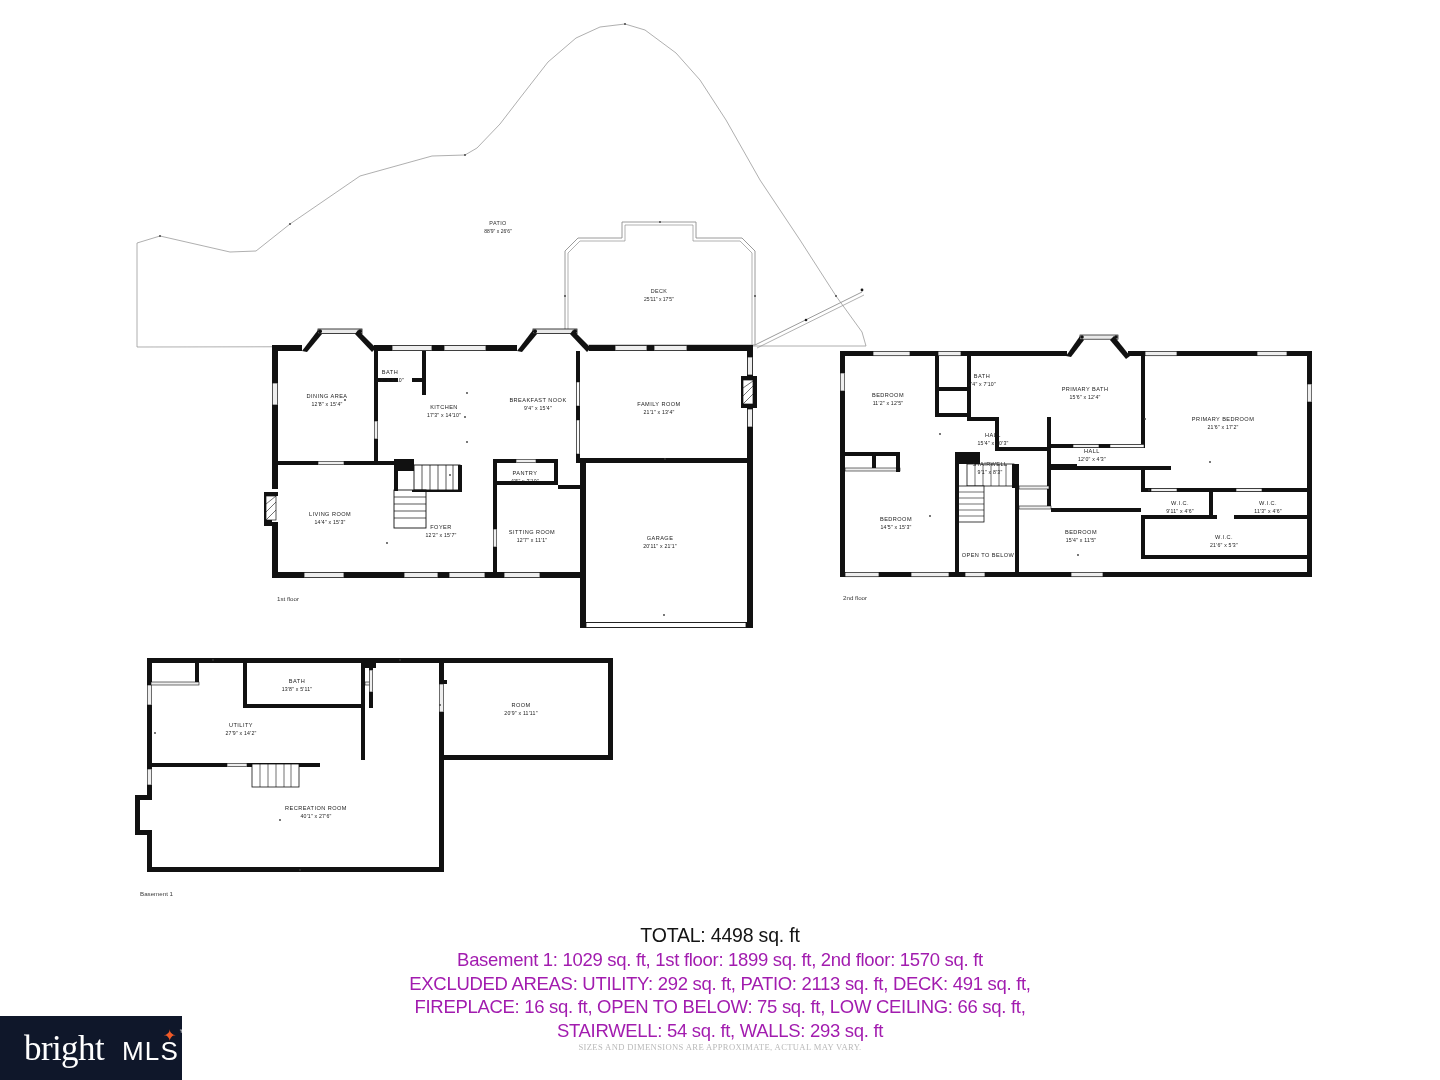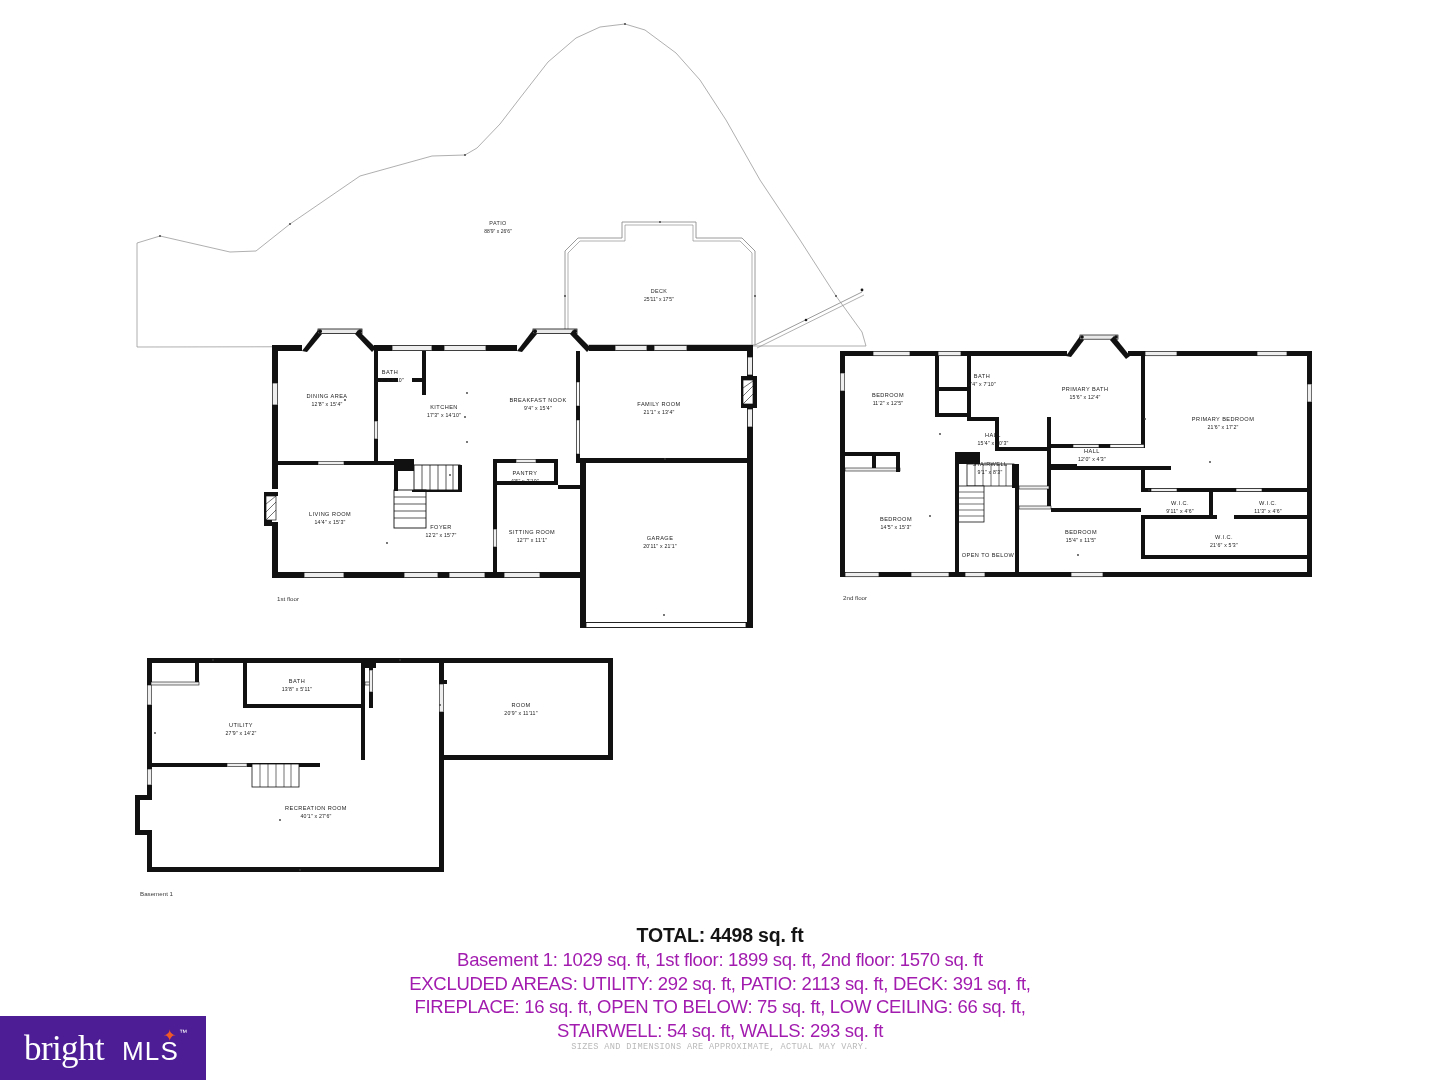--- a/index.html
+++ b/index.html
@@ -17,36 +17,36 @@
   .rl-dim {font-size:5.2px;letter-spacing:.2px;fill:#1b1b1b;text-anchor:middle;font-family:"Liberation Sans",sans-serif;}
   .floor-tag{font-size:6.2px;fill:#3a3a3a;text-anchor:start;font-family:"Liberation Sans",sans-serif;}
   .ext-name{font-size:5.4px;letter-spacing:.4px;fill:#2a2a2a;text-anchor:middle;}
   .ext-dim{font-size:5.0px;fill:#2a2a2a;text-anchor:middle;}
 
   
   #footer{
     position:absolute;left:0;right:0;top:922px;text-align:center;
   }
   #footer .total{
-    font-size:19.5px;font-weight:bold;letter-spacing:-0.2px;color:#141414;
+    font-size:19.5px;font-weight:normal;letter-spacing:-0.2px;color:#141414;
     line-height:26px;font-family:"Liberation Sans",sans-serif;
   }
   #footer .line{
     font-size:18.5px;color:#a21caf;line-height:23.5px;letter-spacing:-0.3px;
     font-family:"Liberation Sans",sans-serif;white-space:nowrap;
   }
   #disclaimer{
     position:absolute;left:0;right:0;top:1042px;text-align:center;
     font-size:8.6px;letter-spacing:.35px;color:#b9b9b9;
-    font-family:Liberation Mono, monospace;
+    font-family:Liberation Serif, serif;
   }
   
   #logo{
-    position:absolute;left:0;top:1016px;width:206px;height:64px;
-    background:#4c1d95;display:flex;align-items:center;
+    position:absolute;left:0;top:1016px;width:182px;height:64px;
+    background:#0f172a;display:flex;align-items:center;
   }
   #logo .brandwrap{position:relative;margin-left:24px;display:flex;align-items:baseline;}
   #logo .brand{
     font-family:"Liberation Serif", serif;font-size:35px;color:#ffffff;
     letter-spacing:-0.6px;line-height:1;
   }
   #logo .mls{
     font-family:"Liberation Sans", sans-serif;font-size:26px;color:#ffffff;
     letter-spacing:1.2px;margin-left:18px;line-height:1;
   }
@@ -475,21 +475,21 @@
         <text class="rl-dim" x="316" y="818">40'1" x 27'6"</text>
       </g>
       <text class="floor-tag" x="140" y="896">Basement 1</text>
     </g>
 
   </svg>
 
   <div id="footer">
     <div class="total">TOTAL: 4498 sq. ft</div>
     <div class="line">Basement 1: 1029 sq. ft, 1st floor: 1899 sq. ft, 2nd floor: 1570 sq. ft</div>
-    <div class="line">EXCLUDED AREAS: UTILITY: 292 sq. ft, PATIO: 2113 sq. ft, DECK: 391 sq. ft,</div>
+    <div class="line">EXCLUDED AREAS: UTILITY: 292 sq. ft, PATIO: 2113 sq. ft, DECK: 491 sq. ft,</div>
     <div class="line">FIREPLACE: 16 sq. ft, OPEN TO BELOW: 75 sq. ft, LOW CEILING: 66 sq. ft,</div>
     <div class="line">STAIRWELL: 54 sq. ft, WALLS: 293 sq. ft</div>
   </div>
 
   <div id="disclaimer">SIZES AND DIMENSIONS ARE APPROXIMATE, ACTUAL MAY VARY.</div>
 
   <div id="logo">
     <div class="brandwrap">
       <span class="brand">bright</span>
       <span class="star">✦</span>

